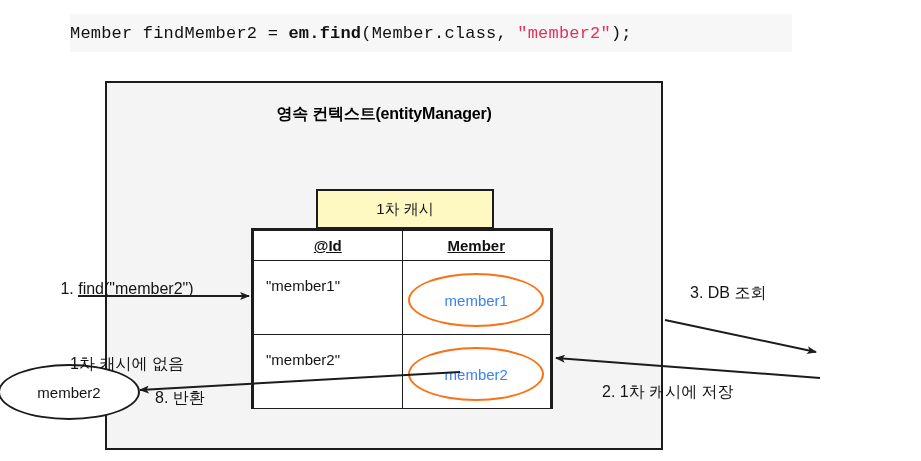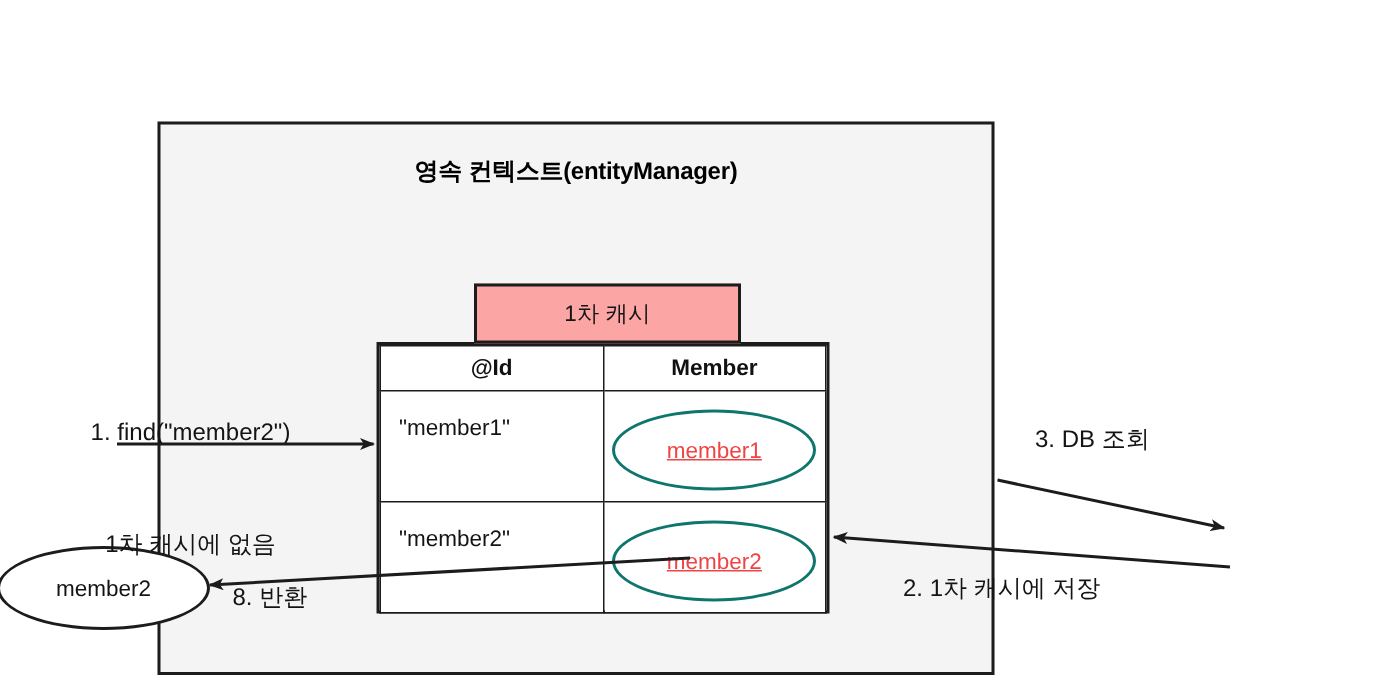--- a/index.html
+++ b/index.html
@@ -58,21 +58,21 @@
     letter-spacing: -0.2px;
   }
 
   
   .cache-label-box {
     position: absolute;
     left: 316px;
     top: 189px;
     width: 178px;
     height: 40px;
-    background: #fca5a5;
+    background: #fef9c3;
     border: 2px solid #1c1c1c;
     box-sizing: border-box;
     display: flex;
     align-items: center;
     justify-content: center;
     font-size: 15px;
     color: #141414;
     z-index: 3;
   }
 
@@ -101,20 +101,21 @@
     margin: 0;
     box-sizing: border-box;
   }
   .cache-table th {
     height: 30px;
     font-size: 15px;
     font-weight: bold;
     color: #111111;
     text-align: center;
     background: #ffffff;
+    text-decoration: underline;
   }
   .cache-table td {
     height: 74px;
     background: #ffffff;
     vertical-align: middle;
   }
   .cell-id {
     font-size: 15px;
     color: #141414;
     padding-left: 12px;
@@ -128,29 +129,28 @@
   .cell-entity {
     position: relative;
   }
   .entity-ellipse {
     position: absolute;
     left: 50%;
     transform: translateX(-50%);
     top: 12px;
     width: 132px;
     height: 50px;
-    border: 2px solid #0f766e;
+    border: 2px solid #f97316;
     border-radius: 50%;
     background: #ffffff;
     display: flex;
     align-items: center;
     justify-content: center;
     font-size: 15px;
-    color: #ef4444;
-    text-decoration: underline;
+    color: #3b82f6;
   }
 
   
   .ret-ellipse {
     position: absolute;
     left: -2px;
     top: 364px;
     width: 138px;
     height: 52px;
     border: 2px solid #1c1c1c;
@@ -222,20 +222,23 @@
     height: 461px;
     pointer-events: none;
     z-index: 6;
   }
 </style>
 </head>
 <body>
 
 <div id="root">
 
+  <div class="code-line">
+    <span>Member findMember2 = </span><span class="kw-bold">em.find</span><span>(Member.class, </span><span class="str">"member2"</span><span>);</span>
+  </div>
 
   <div class="pc-box"></div>
   <div class="pc-title">영속 컨텍스트(entityManager)</div>
 
   <div class="cache-label-box">1차 캐시</div>
 
   <div class="cache-table">
     <table>
       <thead>
         <tr>

